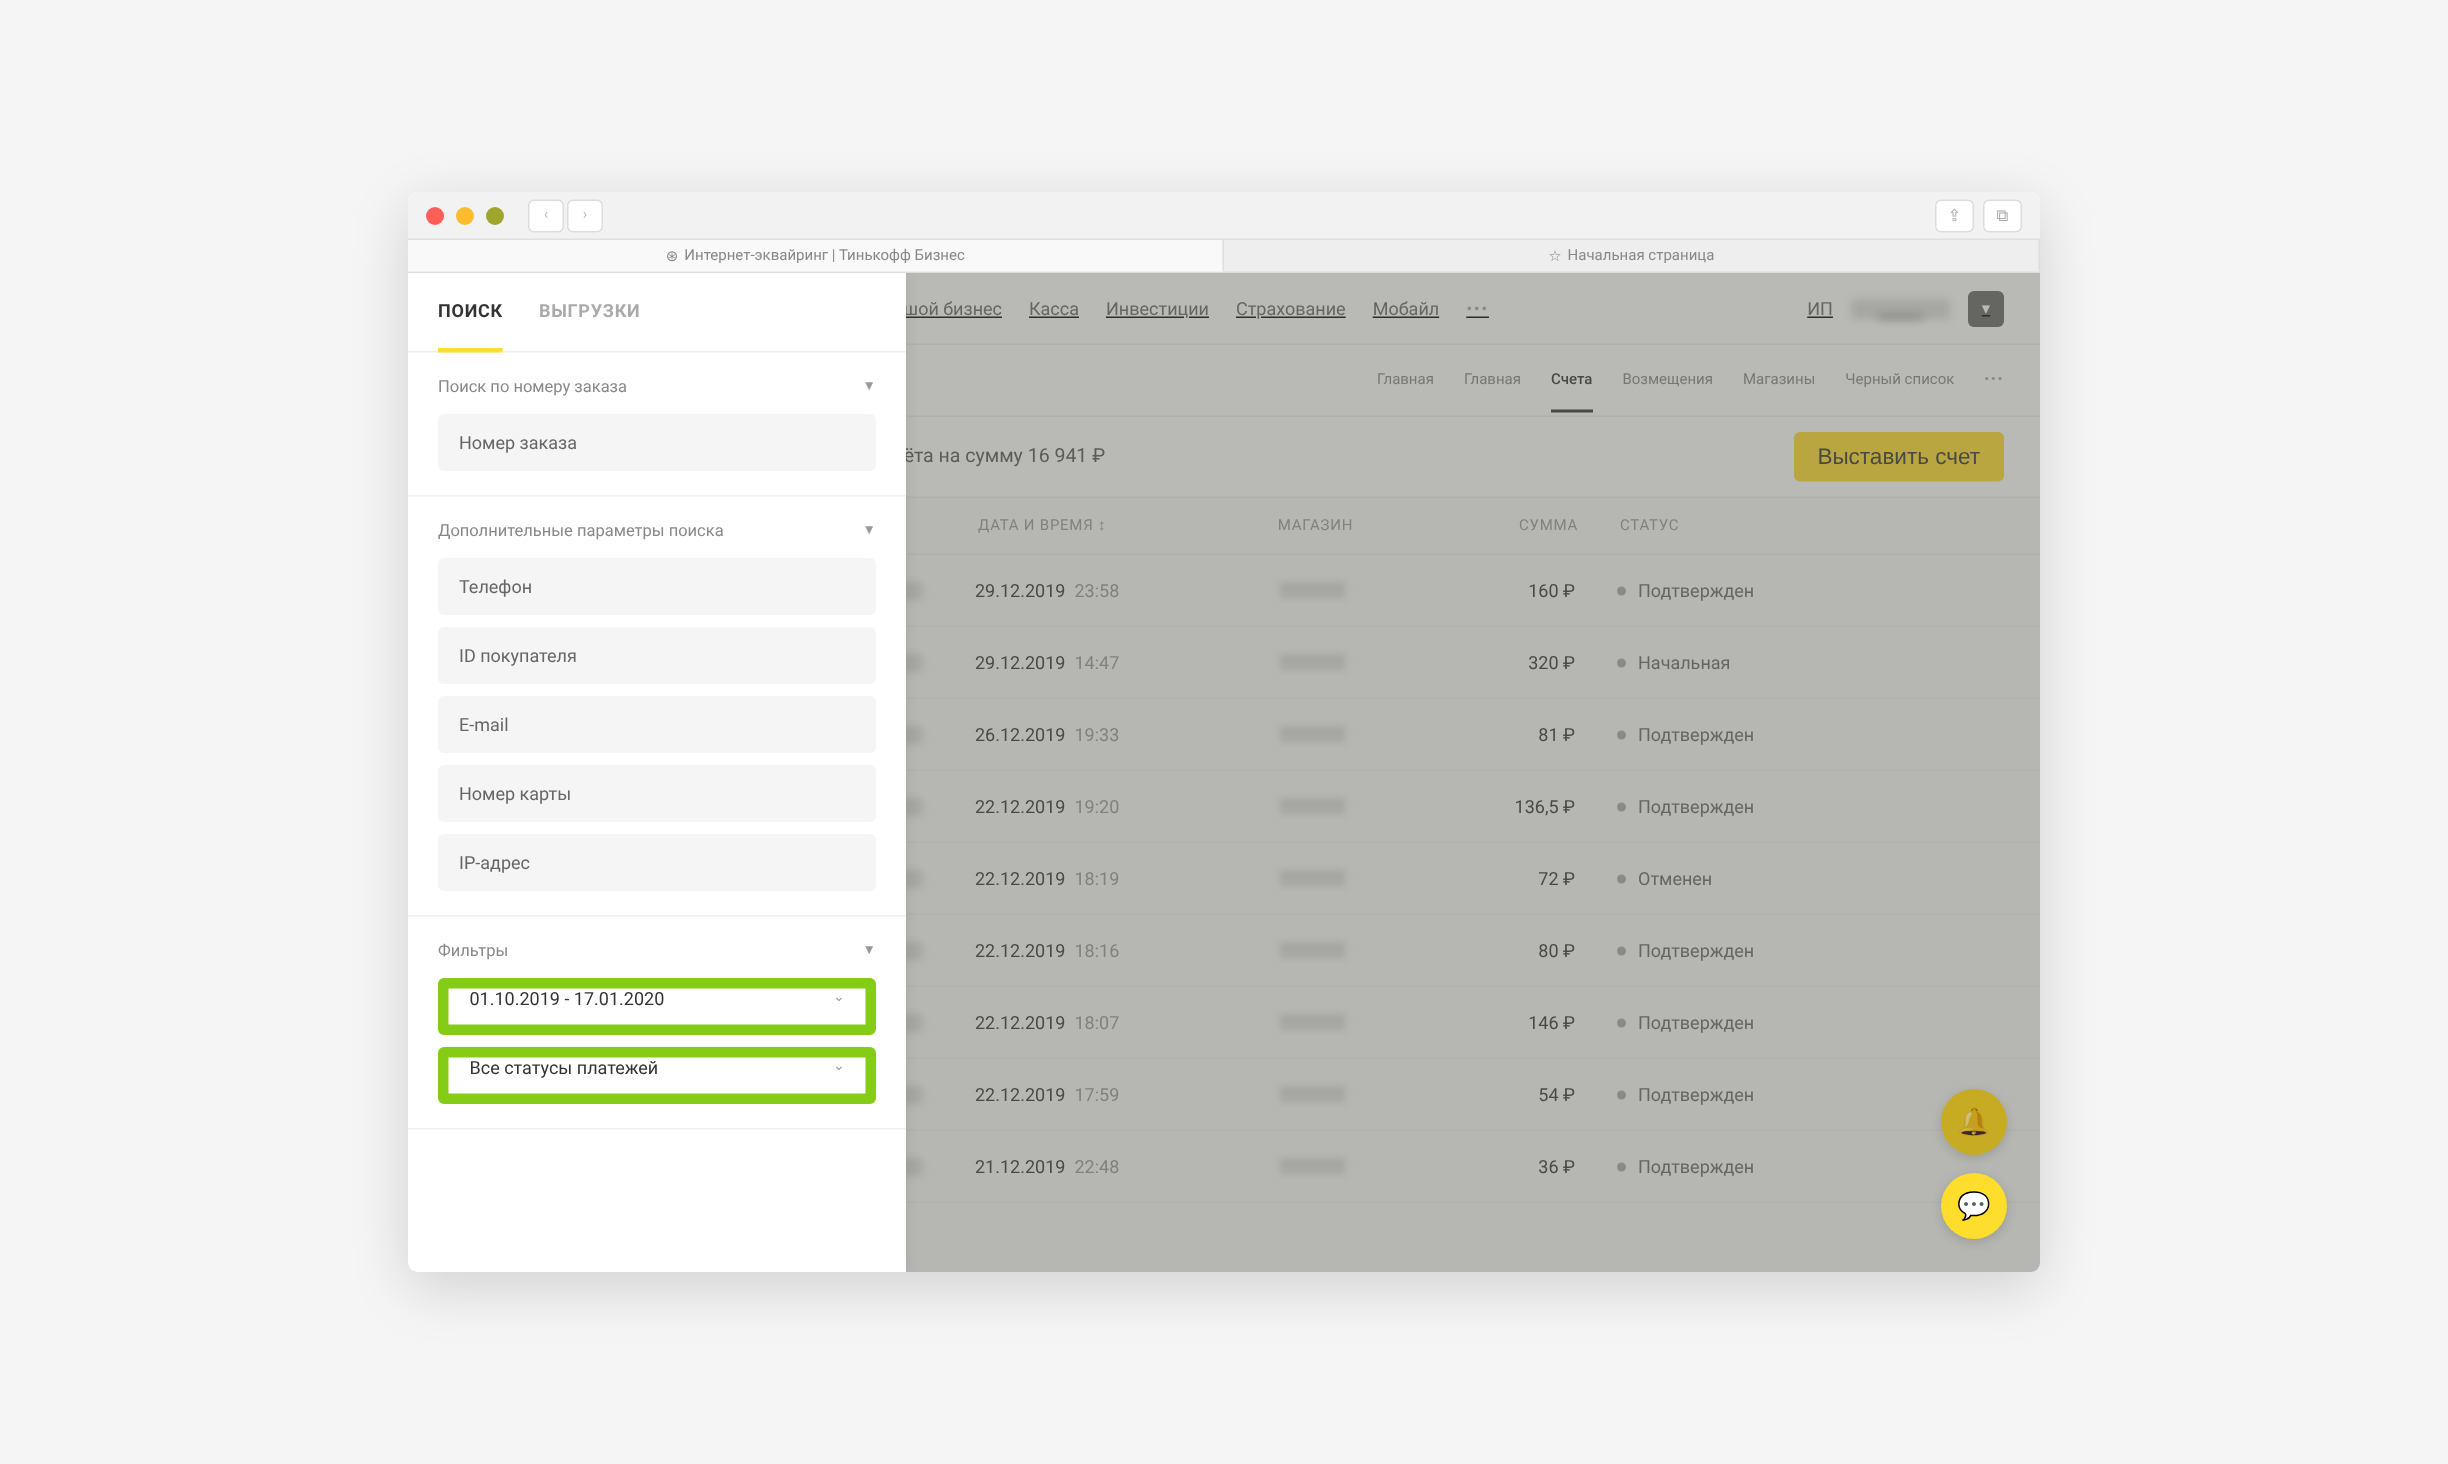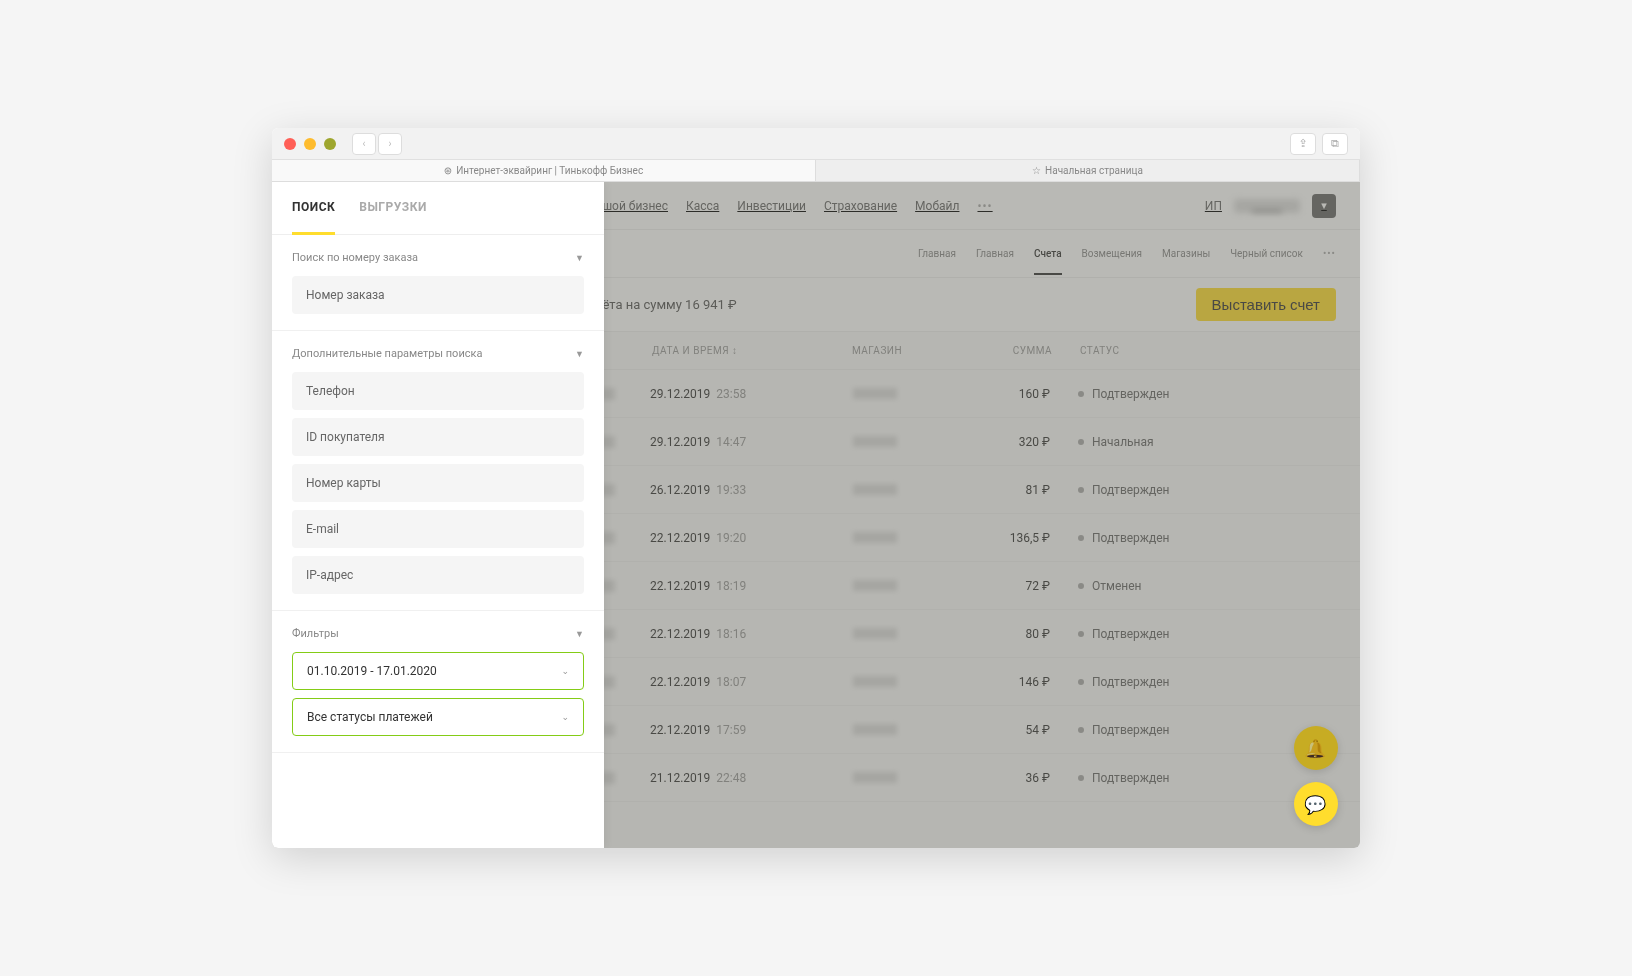--- a/index.html
+++ b/index.html
@@ -59,21 +59,21 @@
 .status-dot { width: 6px; height: 6px; border-radius: 50%; background: #aaa; }
 .sidebar-panel { position: absolute; left: 0; top: 0; bottom: 0; width: 332px; background: #fff; z-index: 10; display: flex; flex-direction: column; box-shadow: 2px 0 8px rgba(0,0,0,0.06); }
 .panel-tabs { display: flex; padding: 0 20px; border-bottom: 1px solid #eee; }
 .panel-tab { padding: 18px 0; font-size: 12px; font-weight: 700; letter-spacing: 0.5px; color: #aaa; margin-right: 24px; }
 .panel-tab.active { color: #333; border-bottom: 3px solid #ffdd2d; margin-bottom: -1px; }
 .panel-section { padding: 16px 20px; border-bottom: 1px solid #f0f0f0; }
 .section-header { display: flex; justify-content: space-between; align-items: center; font-size: 11px; color: #888; margin-bottom: 12px; }
 .caret { font-size: 9px; color: #999; }
 .input-field { width: 100%; height: 38px; background: #f5f5f5; border: none; border-radius: 4px; padding: 0 14px; font-size: 12px; color: #666; margin-bottom: 8px; display: flex; align-items: center; }
 .input-field.last { margin-bottom: 0; text-align: center; }
-.select-field { width: 100%; height: 38px; background: #fff; border: 1px solid #84cc16; border-radius: 4px; padding: 0 14px; font-size: 12px; color: #333; margin-bottom: 8px; display: flex; align-items: center; justify-content: space-between; }
+.select-field { width: 100%; height: 38px; background: #fff; border: 7px solid #84cc16; border-radius: 4px; padding: 0 14px; font-size: 12px; color: #333; margin-bottom: 8px; display: flex; align-items: flex-start; justify-content: space-between; }
 .select-field.last { margin-bottom: 0; }
 .fab-container { position: absolute; right: 22px; bottom: 22px; z-index: 20; display: flex; flex-direction: column; gap: 12px; }
 .fab { width: 44px; height: 44px; border-radius: 50%; background: #ffdd2d; display: flex; align-items: center; justify-content: center; font-size: 18px; color: #333; box-shadow: 0 2px 8px rgba(0,0,0,0.15); }
 .fab.dark { filter: brightness(0.78); }
 .more-dots { color: #aaa; letter-spacing: 1px; }
 </style>
 </head>
 <body>
 
 <div class="browser-window">
@@ -316,22 +316,22 @@
         <div class="input-field last">Номер заказа</div>
       </div>
 
       <div class="panel-section">
         <div class="section-header">
           <span>Дополнительные параметры поиска</span>
           <span class="caret">▼</span>
         </div>
         <div class="input-field">Телефон</div>
         <div class="input-field">ID покупателя</div>
+        <div class="input-field">E-mail</div>
         <div class="input-field">Номер карты</div>
-        <div class="input-field">E-mail</div>
         <div class="input-field last">IP-адрес</div>
       </div>
 
       <div class="panel-section">
         <div class="section-header">
           <span>Фильтры</span>
           <span class="caret">▼</span>
         </div>
         <div class="select-field">
           <span>01.10.2019 - 17.01.2020</span>

